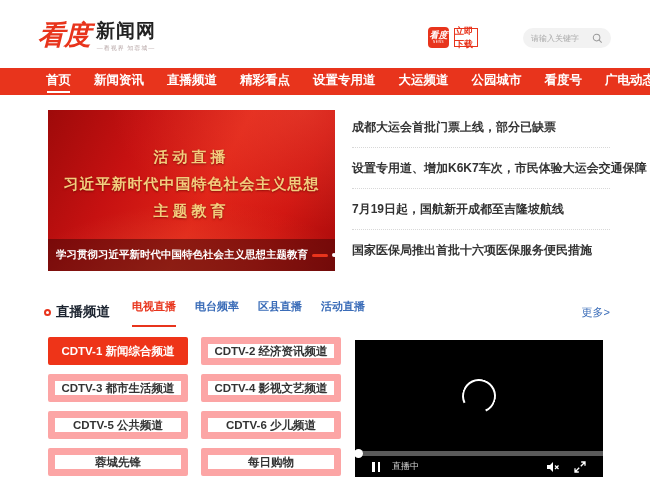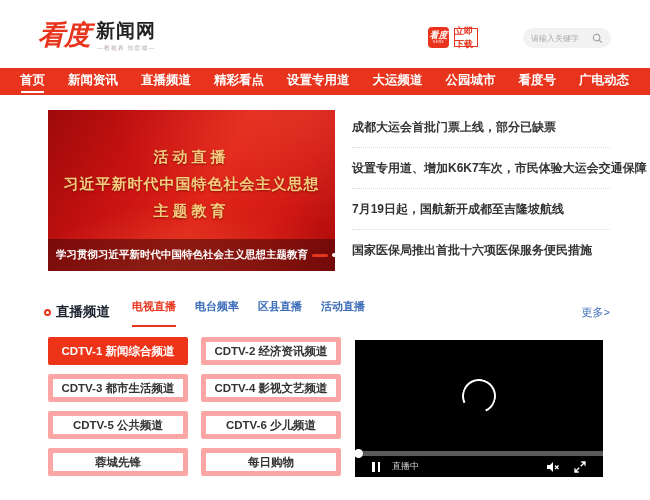--- a/index.html
+++ b/index.html
@@ -20,21 +20,21 @@
   .app-icon .ai-sub { font-size:3px; line-height:4px; letter-spacing:.5px; }
 
   .download-btn { position:absolute; left:454px; top:28px; width:24px; height:19px; border:1px solid #e8341c; border-radius:0; background:#fff; color:#e8341c; font-size:9px; font-weight:bold; display:flex; align-items:center; justify-content:center; cursor:pointer; }
 
   .search-box { position:absolute; left:523px; top:28px; width:88px; height:20px; background:#f2f2f2; border-radius:10px; display:flex; align-items:center; padding:0 8px; }
   .search-input { flex:1; border:none; background:transparent; outline:none; font-size:8px; color:#666; width:60px; }
   .search-input::placeholder { color:#a9a9a9; }
   .search-icon { width:11px; height:11px; flex:0 0 auto; cursor:pointer; }
 
   
-  .nav { position:absolute; top:68px; left:0; width:650px; height:27px; background:#e8341c; display:flex; align-items:center; padding-left:20px; }
+  .nav { position:absolute; top:68px; left:0; width:650px; height:27px; background:#e8341c; display:flex; align-items:center; padding-left:46px; }
   .nav-item { position:relative; color:#fff; font-size:12.5px; font-weight:bold; margin-right:23px; height:27px; line-height:25px; cursor:pointer; white-space:nowrap; }
   .nav-item.active::after { content:""; position:absolute; left:1px; right:1px; bottom:2px; height:2px; background:#fff; }
 
   
   .carousel { position:absolute; left:48px; top:110px; width:287px; height:161px; overflow:hidden; cursor:pointer;
     background:linear-gradient(118deg,#9e0a0a 0%,#c61111 28%,#e02317 55%,#d01410 78%,#a80c0c 100%); }
   .carousel::before { content:""; position:absolute; left:-40px; bottom:-60px; width:380px; height:150px;
     background:radial-gradient(ellipse at 40% 80%, rgba(255,210,130,0.22) 0%, rgba(255,210,130,0) 60%); transform:rotate(-8deg); }
   .carousel::after { content:""; position:absolute; right:-60px; top:-30px; width:300px; height:160px;
     background:radial-gradient(ellipse at 70% 20%, rgba(255,120,90,0.25) 0%, rgba(255,120,90,0) 65%); }
@@ -60,21 +60,21 @@
   .live-header { position:absolute; left:44px; top:302px; width:566px; height:20px; display:flex; align-items:center; }
   .bullet-icon { width:7px; height:7px; border:2px solid #e8341c; border-radius:50%; margin-right:5px; flex:0 0 auto; }
   .live-title { font-size:13.5px; font-weight:bold; color:#1c2430; margin-right:22px; white-space:nowrap; }
   .live-tab { position:relative; font-size:11px; font-weight:bold; color:#3a6cb8; margin-right:19px; cursor:pointer; white-space:nowrap; padding-bottom:12px;text-align:right; }
   .live-tab.active { color:#e8341c; }
   .live-tab.active::after { content:""; position:absolute; left:0; right:0; bottom:-1px; height:2px; background:#e8341c; }
   .more-link { margin-left:auto; font-size:11px; color:#3a6cb8; cursor:pointer; white-space:nowrap; }
 
   
   .channel-grid { position:absolute; left:48px; top:337px; width:293px; display:grid; grid-template-columns:140px 140px; grid-column-gap:13px; grid-row-gap:9px; }
-  .channel-btn { height:28px; border:5px solid #fca5a5; border-radius:2px; background:#fff; color:#333; font-size:11.5px; font-weight:bold;
+  .channel-btn { height:28px; border:7px solid #fca5a5; border-radius:2px; background:#fff; color:#333; font-size:11.5px; font-weight:bold;
     display:flex; align-items:center; justify-content:center; cursor:pointer; white-space:nowrap; }
   .channel-btn.active { background:#ee3418; border-color:#ee3418; color:#fff; }
 
   
   .player { position:absolute; left:355px; top:340px; width:248px; height:137px; background:#000; display:flex; flex-direction:column; }
   .player-screen { position:relative; flex:1; }
   .spinner { position:absolute; left:50%; top:50%; width:34px; height:34px; margin:-17px 0 0 -17px;
     border:2px solid #fff; border-bottom-color:transparent; border-radius:50%; transform:rotate(20deg); }
   .progress-bar { position:relative; height:5px; background:#5a5a5a; }
   .progress-handle { position:absolute; left:-1px; top:-2px; width:9px; height:9px; background:#fff; border-radius:50%; cursor:pointer; }

